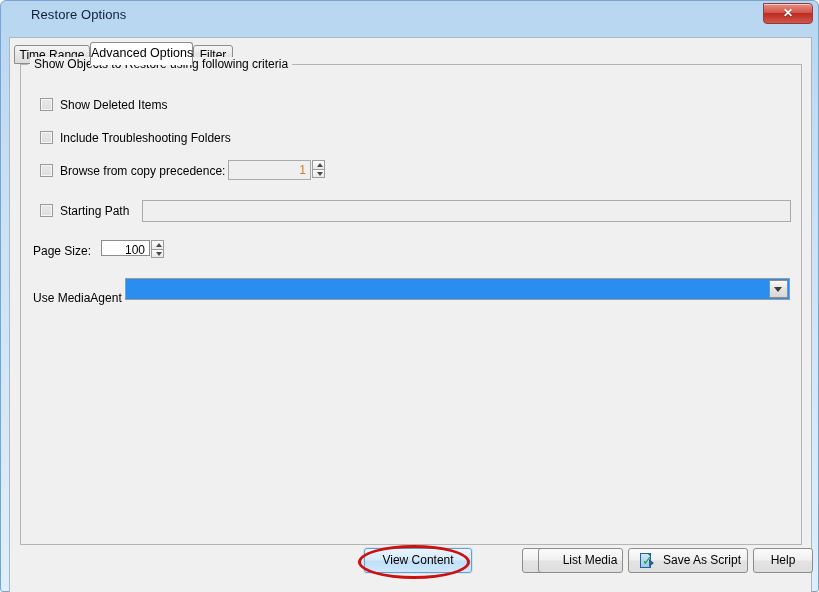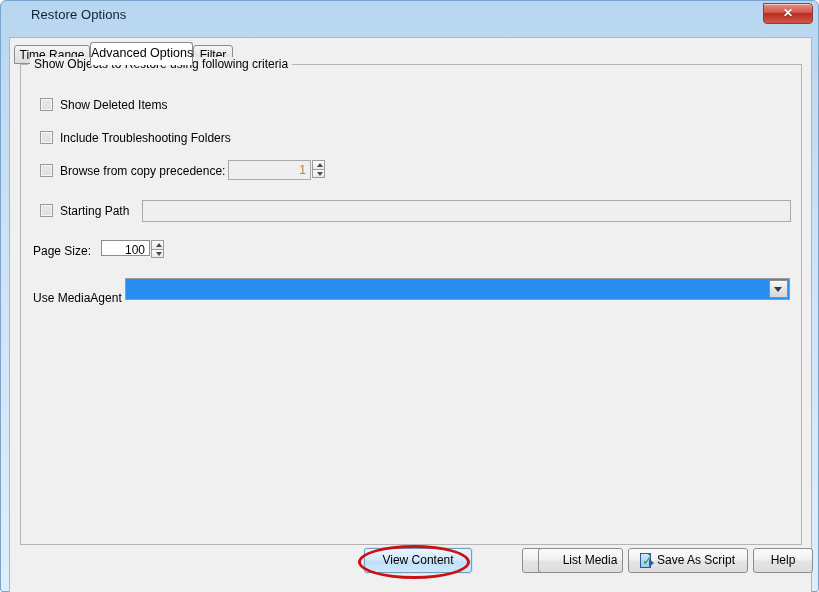--- a/index.html
+++ b/index.html
@@ -293,21 +293,21 @@
     position: absolute;
     left: 10px; top: 4px;
     width: 15px;
     height: 16px;
   }
   .btn.has-icon .btn-text {
     position: absolute;
     left: 28px; top: 0;
     right: 6px;
     line-height: 23px;
-    text-align: left;
+    text-align: right;
   }
 
   
   .script-icon .page {
     position: absolute;
     left: 1px; top: 0;
     width: 11px;
     height: 15px;
     background: linear-gradient(to bottom, #cfe6fa 0%, #9cc9ee 100%);
     border: 1px solid #2b5f93;

